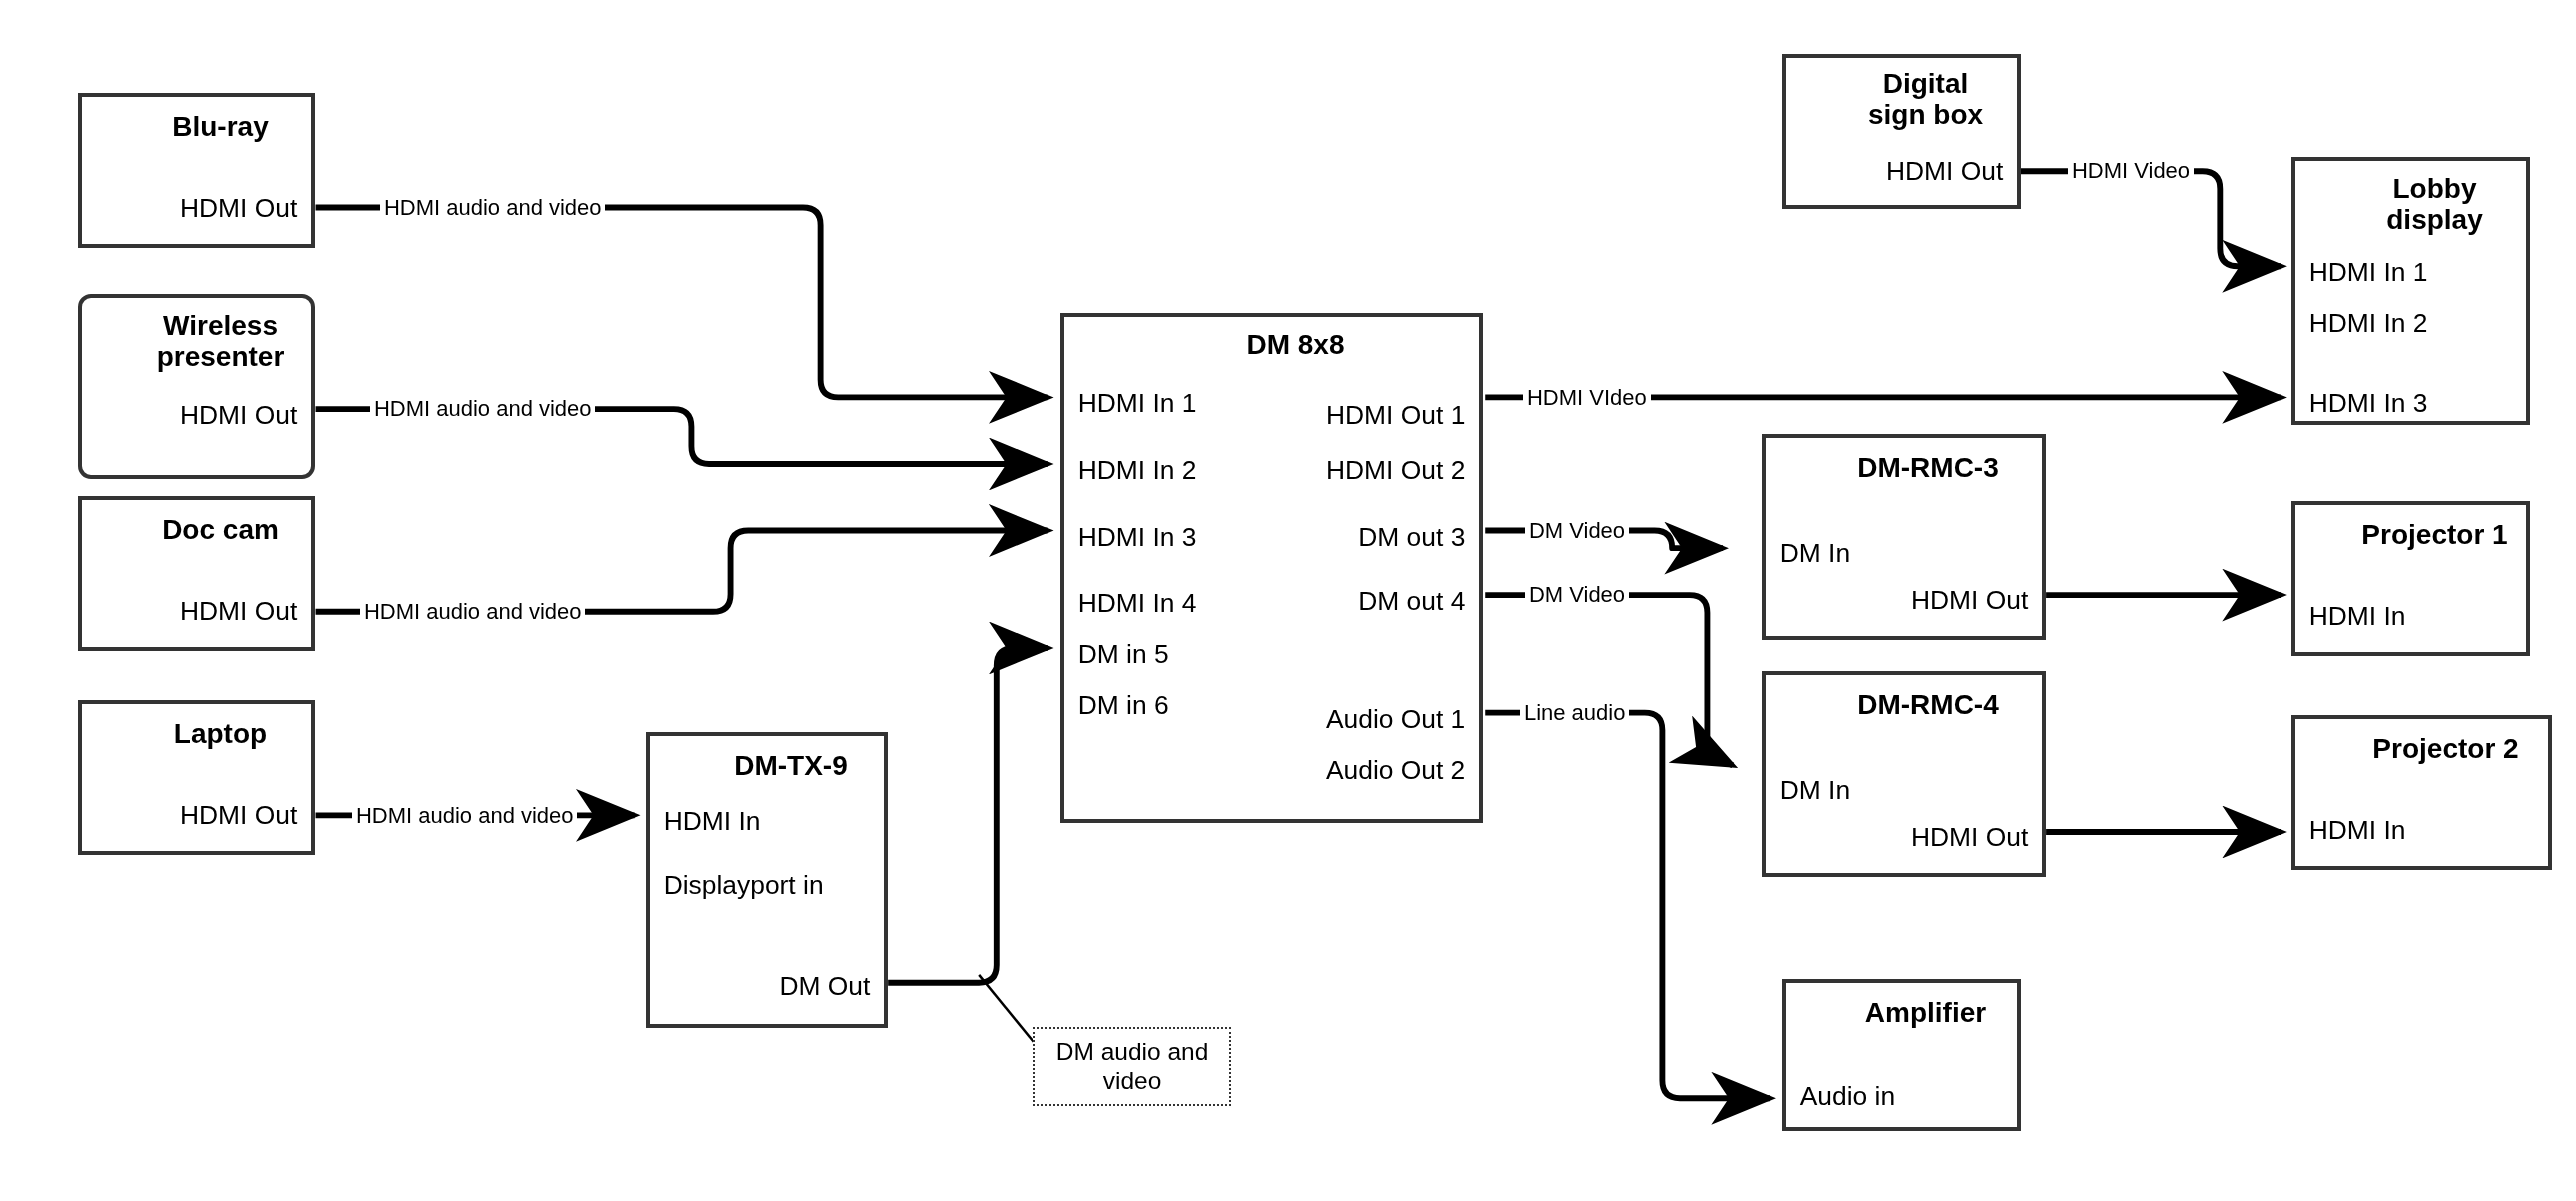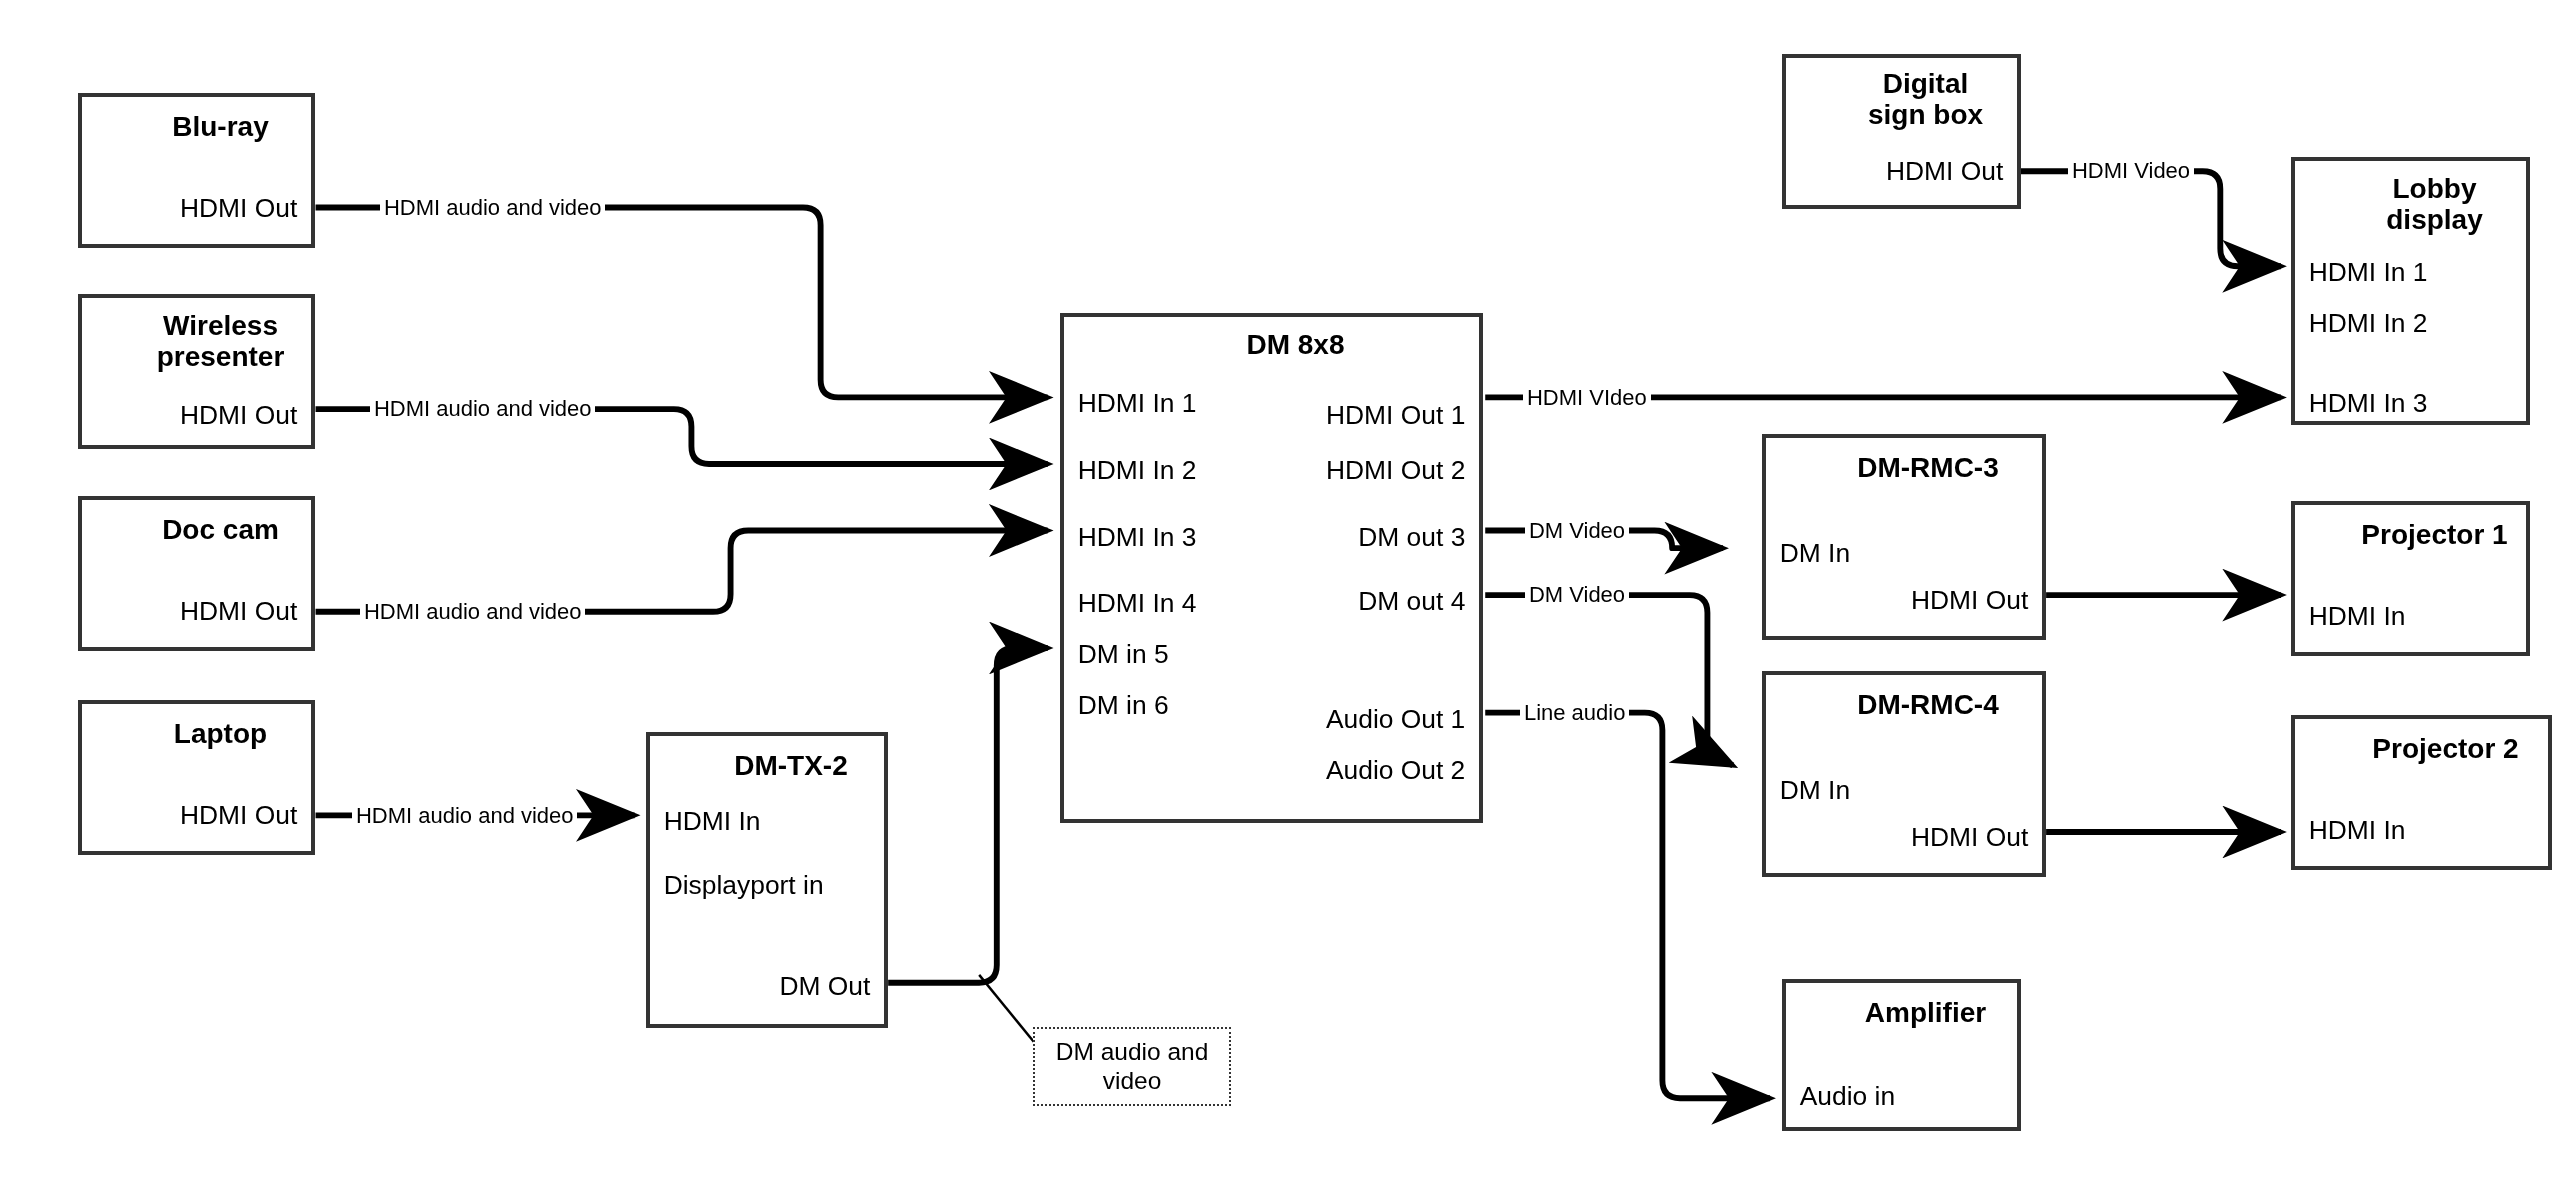--- a/index.html
+++ b/index.html
@@ -66,37 +66,37 @@
   <div class="wirelabel" style="left:1525px;top:531px;">DM Video</div>
   <div class="wirelabel" style="left:1525px;top:595px;">DM Video</div>
   <div class="wirelabel" style="left:1520px;top:713px;">Line audio</div>
   <div class="wirelabel" style="left:2068px;top:171px;">HDMI Video</div>
 
   <div class="node" style="left:78px;top:93px;width:237px;height:155px;">
     <div class="title" style="margin-top:13.7px;">Blu-ray</div>
     <div class="port right" style="top:96px;">HDMI Out</div>
   </div>
 
-  <div class="node" style="left:78px;top:294px;width:237px;height:155px;">
+  <div class="node" style="left:78px;top:294px;width:237px;height:185px;border-radius:13px;">
     <div class="title" style="margin-top:11.7px;">Wireless presenter</div>
     <div class="port right" style="top:102px;">HDMI Out</div>
   </div>
 
   <div class="node" style="left:78px;top:496px;width:237px;height:155px;">
     <div class="title" style="margin-top:13.7px;">Doc cam</div>
     <div class="port right" style="top:96px;">HDMI Out</div>
   </div>
 
   <div class="node" style="left:78px;top:700px;width:237px;height:155px;">
     <div class="title" style="margin-top:13.7px;">Laptop</div>
     <div class="port right" style="top:96px;">HDMI Out</div>
   </div>
 
   <div class="node" style="left:646px;top:732px;width:242px;height:296px;">
-    <div class="title" style="margin-top:13.7px;">DM-TX-2</div>
+    <div class="title" style="margin-top:13.7px;">DM-TX-9</div>
     <div class="port left" style="top:70px;">HDMI In</div>
     <div class="port left" style="top:134px;">Displayport in</div>
     <div class="port right" style="top:235px;">DM Out</div>
   </div>
 
   <div class="node" style="left:1060px;top:313px;width:423px;height:510px;">
     <div class="title" style="margin-top:11.7px;">DM 8x8</div>
     <div class="port left" style="top:71px;">HDMI In 1</div>
     <div class="port left" style="top:138px;">HDMI In 2</div>
     <div class="port left" style="top:205px;">HDMI In 3</div>

